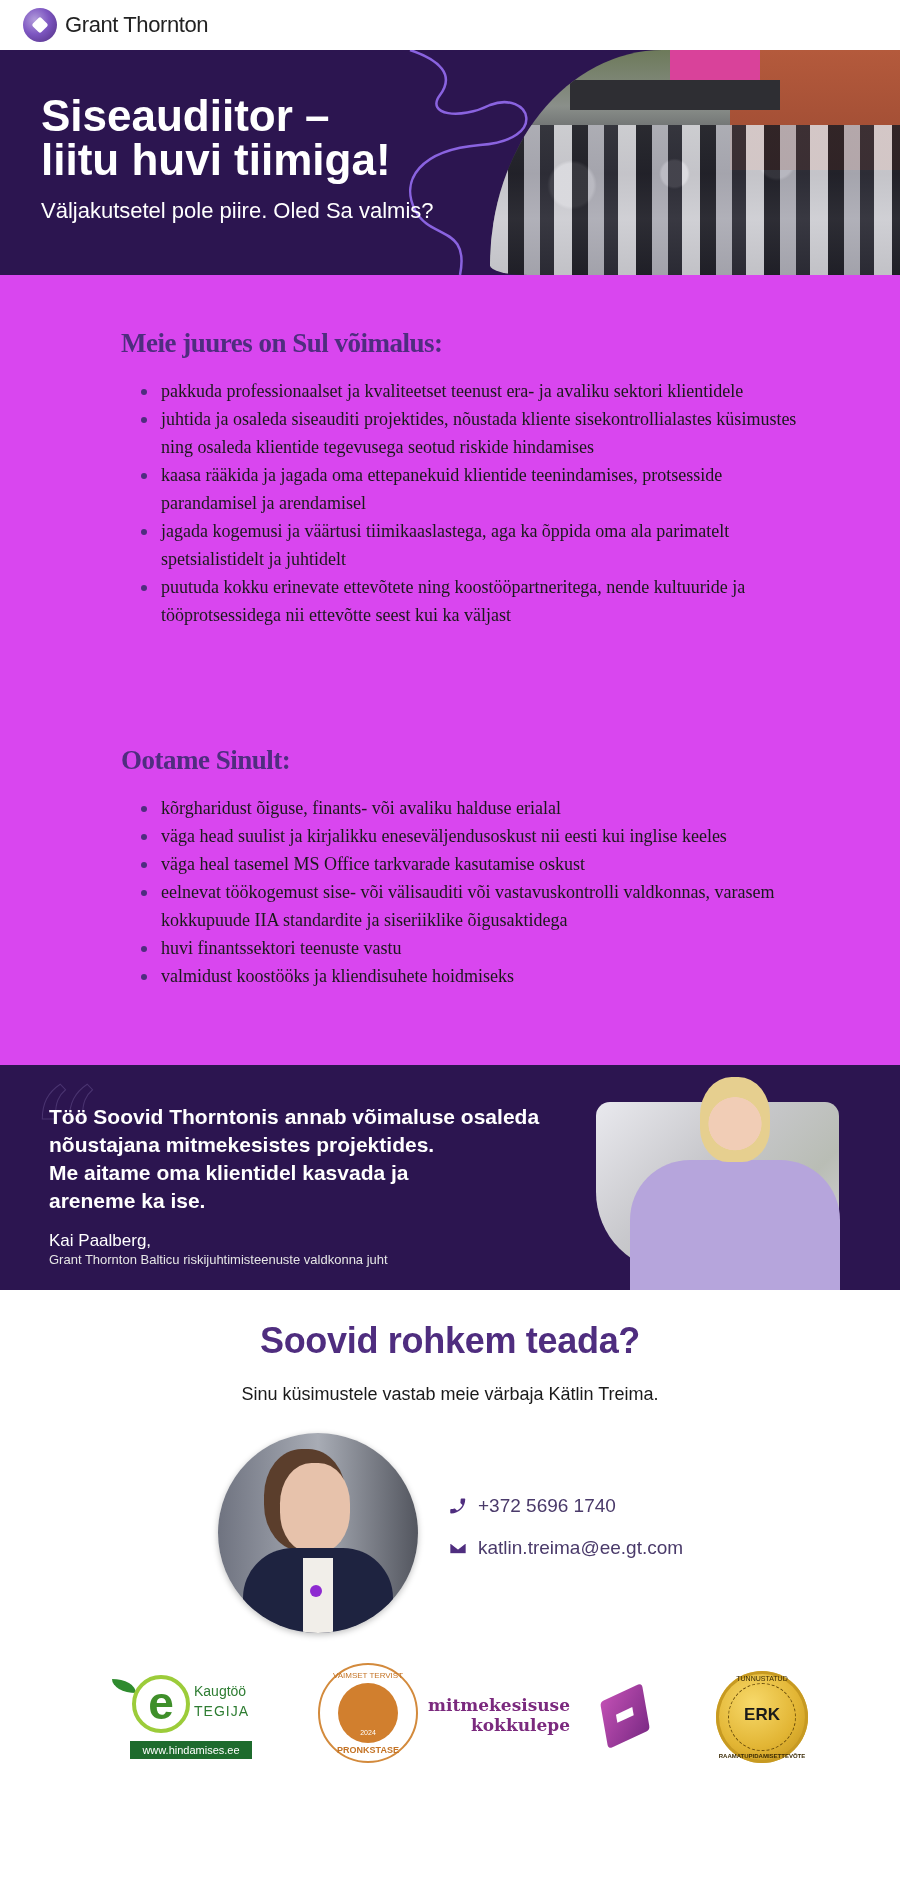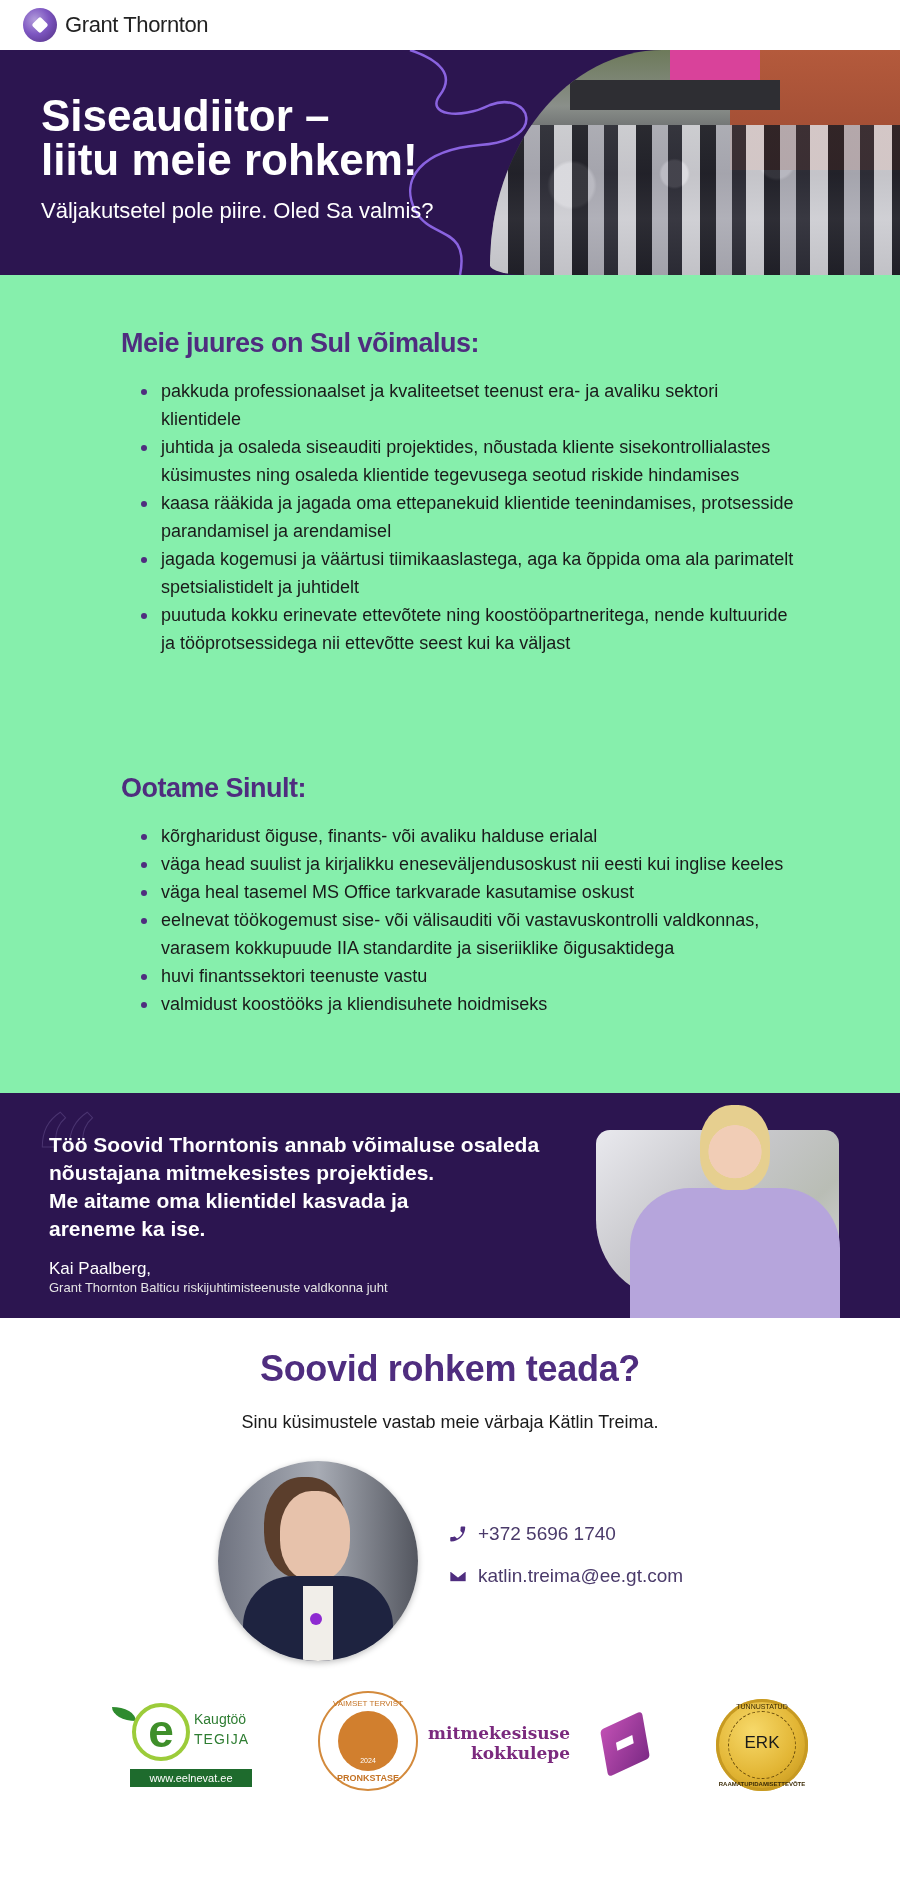--- a/index.html
+++ b/index.html
@@ -27,21 +27,21 @@
         linear-gradient(180deg, #6d7a5a 0%, #8a8f8a 25%, #3b3a45 55%, #8b8a94 75%, #2a2a35 100%);
       overflow: hidden; }
     .hero-photo .brick { position: absolute; right: 0; top: 0; width: 170px; height: 120px; background: linear-gradient(180deg,#b45a3c,#9c4a32); }
     .hero-photo .pink { position: absolute; left: 180px; top: 0; width: 90px; height: 35px; background: #d9429a; }
     .hero-photo .roof { position: absolute; left: 80px; top: 30px; width: 210px; height: 30px; background: #2e2e33; }
     .hero-photo .crowd { position: absolute; left: 0; bottom: 0; width: 100%; height: 150px;
       background: repeating-linear-gradient(90deg, #dcdce0 0 18px, #1d1d24 18px 34px, #b7b7bf 34px 50px, #2a2a33 50px 64px); opacity: .85; }
     .hero-swirl { position: absolute; left: 400px; top: 0; width: 140px; height: 225px; }
 
     
-    .content { background: #86efac; padding: 53px 0 75px 0; }
+    .content { background: #d946ef; padding: 53px 0 75px 0; font-family: Liberation Serif, serif; }
     .block { width: 900px; padding-left: 121px; padding-right: 100px; }
     .block + .block { margin-top: 116px; }
     .block-title { font-size: 27px; font-weight: bold; color: #4f2d7f; letter-spacing: -0.5px; margin-bottom: 18px; }
     .bullets { list-style: none; padding-left: 20px; }
     .bullets li { position: relative; font-size: 18px; line-height: 28px; color: #1a1a1a; padding-left: 20px; }
     .bullets li::before { content: ""; position: absolute; left: 0; top: 12px; width: 6px; height: 6px; border-radius: 50%; background: #4f2d7f; }
 
     
     .quote-band { position: relative; height: 225px; background: #2c1550; overflow: hidden; }
     .quote-marks { position: absolute; left: 28px; top: 6px; font-family: "DejaVu Serif", serif; font-size: 140px; line-height: 140px; color: transparent; -webkit-text-stroke: 1px #4a3470; }
@@ -81,21 +81,21 @@
     .b-vaimne .inner { position: absolute; left: 18px; top: 18px; width: 60px; height: 60px; border-radius: 50%; background: #d17f2e; }
     .b-vaimne .arc-top { position: absolute; left: 0; top: 6px; width: 100%; text-align: center; font-size: 8px; color: #c47325; }
     .b-vaimne .arc-bot { position: absolute; left: 0; bottom: 6px; width: 100%; text-align: center; font-size: 9px; font-weight: bold; color: #c47325; }
     .b-vaimne .year { position: absolute; left: 0; top: 64px; width: 100%; text-align: center; font-size: 7px; color: #fff; }
     .b-mitm { left: 453px; top: 30px; width: 195px; height: 60px; }
     .b-mitm .t { position: absolute; right: 78px; top: 2px; font-family: "DejaVu Serif", serif; font-size: 17px; font-weight: bold; color: #7b2a7e; line-height: 20px; text-align: right; }
     .b-mitm .gem { position: absolute; right: 0; top: 0; width: 46px; height: 46px; background: linear-gradient(135deg,#c04fb3,#7d2b86); transform: rotate(-25deg) skewX(-15deg); border-radius: 4px; }
     .b-mitm .gem::after { content:""; position:absolute; left: 14px; top: 18px; width: 18px; height: 8px; background:#fff; }
     .b-erk { left: 716px; top: 8px; width: 92px; height: 92px; border-radius: 50%; background: radial-gradient(circle at 40% 35%, #f7d96a 0%, #e2b534 55%, #b98a16 100%); box-shadow: inset 0 0 0 3px #c79a22; }
     .b-erk .ring { position: absolute; left: 12px; top: 12px; width: 68px; height: 68px; border-radius: 50%; border: 1px dashed #6b4e0c; }
-    .b-erk .erk { position: absolute; left: 0; top: 34px; width: 100%; text-align: center; font-size: 17px; font-weight: normal; color: #1a1a1a; }
+    .b-erk .erk { position: absolute; left: 0; top: 34px; width: 100%; text-align: center; font-size: 17px; font-weight: bold; color: #1a1a1a; }
     .b-erk .top { position: absolute; left: 0; top: 4px; width: 100%; text-align: center; font-size: 7px; color: #3a2a05; }
     .b-erk .bot { position: absolute; left: 0; bottom: 4px; width: 100%; text-align: center; font-size: 6px; font-weight: bold; color: #3a2a05; }
   </style>
 </head>
 <body>
 
 <header class="topbar">
   <a class="logo">
     <span class="logo-mark"></span>
     <span class="logo-text">Grant Thornton</span>
@@ -108,21 +108,21 @@
     <div class="pink"></div>
     <div class="roof"></div>
     <div class="crowd"></div>
   </div>
   <svg class="hero-swirl" viewBox="0 0 140 225">
     <path d="M10,0 C40,10 55,25 40,45 C25,65 60,70 90,55 C130,40 150,90 80,95 C20,100 0,130 15,160 C30,190 70,175 60,225" fill="none" stroke="#8a63e0" stroke-width="2.5"></path>
   </svg>
   <div class="hero-text">
     <h1 class="hero-title">
       <span>Siseaudiitor –</span><br>
-      <span>liitu meie rohkem!</span>
+      <span>liitu huvi tiimiga!</span>
     </h1>
     <p class="hero-sub">Väljakutsetel pole piire. Oled Sa valmis?</p>
   </div>
 </section>
 
 <main class="content">
   <section class="block">
     <h2 class="block-title">Meie juures on Sul võimalus:</h2>
     <ul class="bullets">
       <li>pakkuda professionaalset ja kvaliteetset teenust era- ja avaliku sektori klientidele</li>
@@ -186,21 +186,21 @@
       </a>
     </div>
   </div>
 
   <div class="badges">
     <div class="badge b-smart">
       <div class="leaf"></div>
       <div class="e">e</div>
       <div class="t1">Kaugtöö</div>
       <div class="t2">TEGIJA</div>
-      <div class="bar">www.eelnevat.ee</div>
+      <div class="bar">www.hindamises.ee</div>
     </div>
     <div class="badge b-vaimne">
       <div class="arc-top">VAIMSET TERVIST</div>
       <div class="inner"></div>
       <div class="year">2024</div>
       <div class="arc-bot">PRONKSTASE</div>
     </div>
     <div class="badge b-mitm">
       <div class="t">
         <span>mitmekesisuse</span><br>

